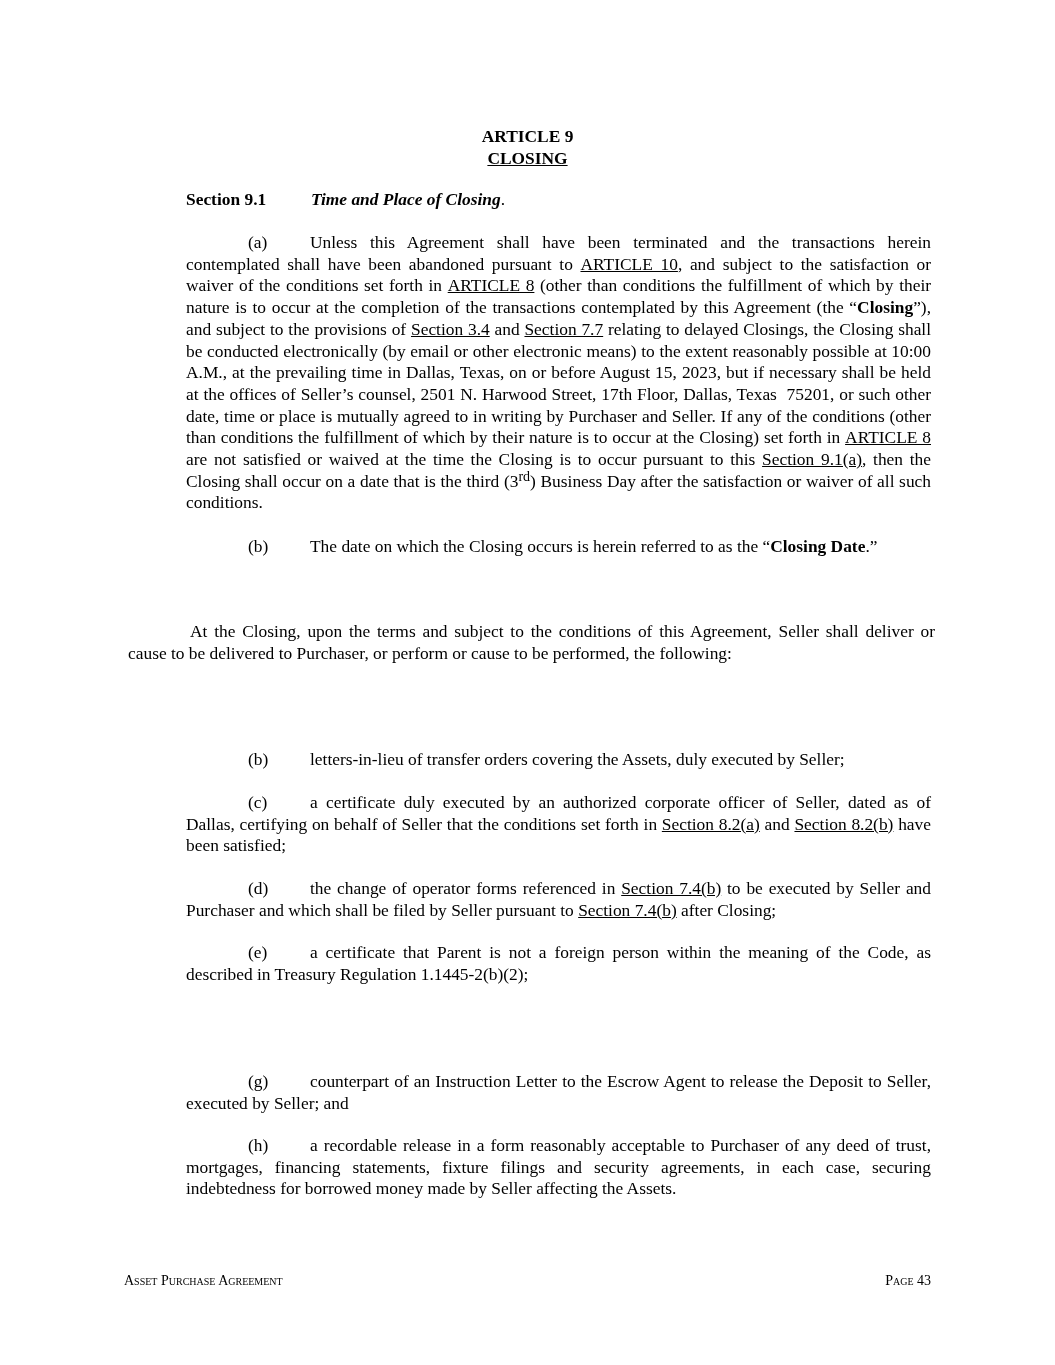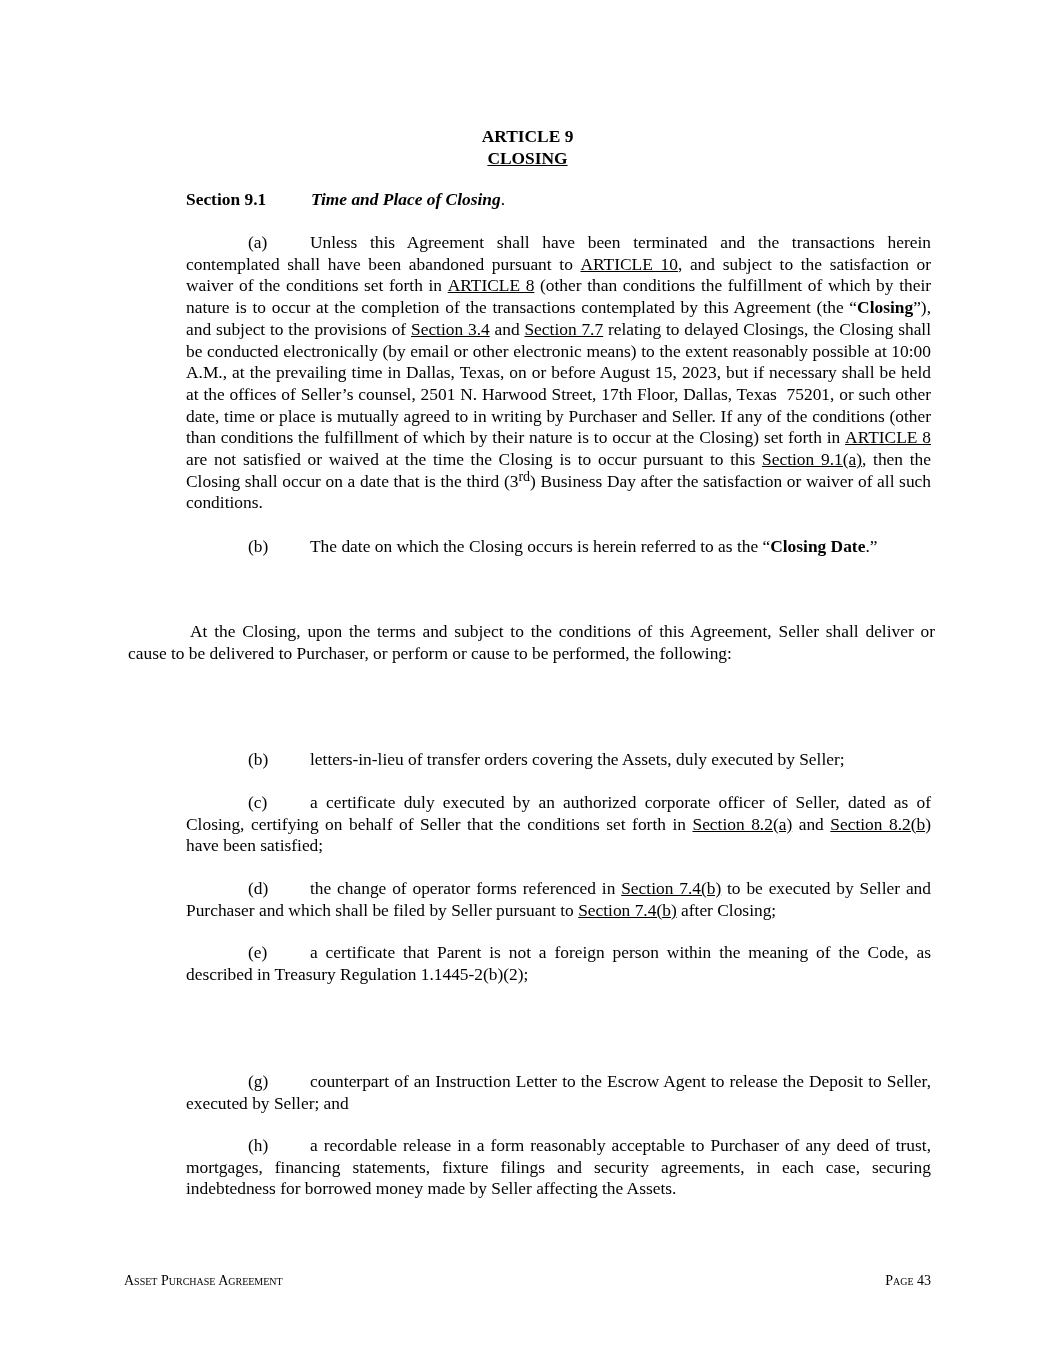--- a/index.html
+++ b/index.html
@@ -47,21 +47,21 @@
   </div>
 
   <div class="block para" style="top:232px;"><span class="label">(a)</span><span>Unless this Agreement shall have been terminated and the transactions herein contemplated shall have been abandoned pursuant to </span><span class="u">ARTICLE 10</span><span>, and subject to the satisfaction or waiver of the conditions set forth in </span><span class="u">ARTICLE 8</span><span> (other than conditions the fulfillment of which by their nature is to occur at the completion of the transactions contemplated by this Agreement (the “</span><span class="b">Closing</span><span>”), and subject to the provisions of </span><span class="u">Section 3.4</span><span> and </span><span class="u">Section 7.7</span><span> relating to delayed Closings, the Closing shall be conducted electronically (by email or other electronic means) to the extent reasonably possible at 10:00 A.M., at the prevailing time in Dallas, Texas, on or before August 15, 2023, but if necessary shall be held at the offices of Seller’s counsel, 2501 N. Harwood Street, 17th Floor, Dallas, Texas&nbsp; 75201, or such other date, time or place is mutually agreed to in writing by Purchaser and Seller. If any of the conditions (other than conditions the fulfillment of which by their nature is to occur at the Closing) set forth in </span><span class="u">ARTICLE 8</span><span> are not satisfied or waived at the time the Closing is to occur pursuant to this </span><span class="u">Section 9.1(a)</span><span>, then the Closing shall occur on a date that is the third (3</span><sup>rd</sup><span>) Business Day after the satisfaction or waiver of all such conditions.</span></div>
 
   <div class="block para" style="top:536px;"><span class="label">(b)</span><span>The date on which the Closing occurs is herein referred to as the “</span><span class="b">Closing Date</span><span>.”</span></div>
 
 
   <div class="block wide" style="top:621px; text-indent:62px;">At the Closing, upon the terms and subject to the conditions of this Agreement, Seller shall deliver or cause to be delivered to Purchaser, or perform or cause to be performed, the following:</div>
 
   <div class="block para" style="top:749px;"><span class="label">(b)</span><span>letters-in-lieu of transfer orders covering the Assets, duly executed by Seller;</span></div>
-  <div class="block para" style="top:792px;"><span class="label">(c)</span><span>a certificate duly executed by an authorized corporate officer of Seller, dated as of Closing, certifying on behalf of Seller that the conditions set forth in </span><span class="u">Section 8.2(a)</span><span> and </span><span class="u">Section 8.2(b)</span><span> have been satisfied;</span></div>
+  <div class="block para" style="top:792px;"><span class="label">(c)</span><span>a certificate duly executed by an authorized corporate officer of Seller, dated as of Dallas, certifying on behalf of Seller that the conditions set forth in </span><span class="u">Section 8.2(a)</span><span> and </span><span class="u">Section 8.2(b)</span><span> have been satisfied;</span></div>
   <div class="block para" style="top:878px;"><span class="label">(d)</span><span>the change of operator forms referenced in </span><span class="u">Section 7.4(b)</span><span> to be executed by Seller and Purchaser and which shall be filed by Seller pursuant to </span><span class="u">Section 7.4(b)</span><span> after Closing;</span></div>
   <div class="block para" style="top:942px;"><span class="label">(e)</span><span>a certificate that Parent is not a foreign person within the meaning of the Code, as described in Treasury Regulation 1.1445-2(b)(2);</span></div>
   <div class="block para" style="top:1135px;"><span class="label">(h)</span><span>a recordable release in a form reasonably acceptable to Purchaser of any deed of trust, mortgages, financing statements, fixture filings and security agreements, in each case, securing indebtedness for borrowed money made by Seller affecting the Assets.</span></div>
   <div class="block para" style="top:1071px;"><span class="label">(g)</span><span>counterpart of an Instruction Letter to the Escrow Agent to release the Deposit to Seller, executed by Seller; and</span></div>
 
   <div class="footer">
     <span>Asset Purchase Agreement</span>
     <span>Page 43</span>
   </div>
 </div>

